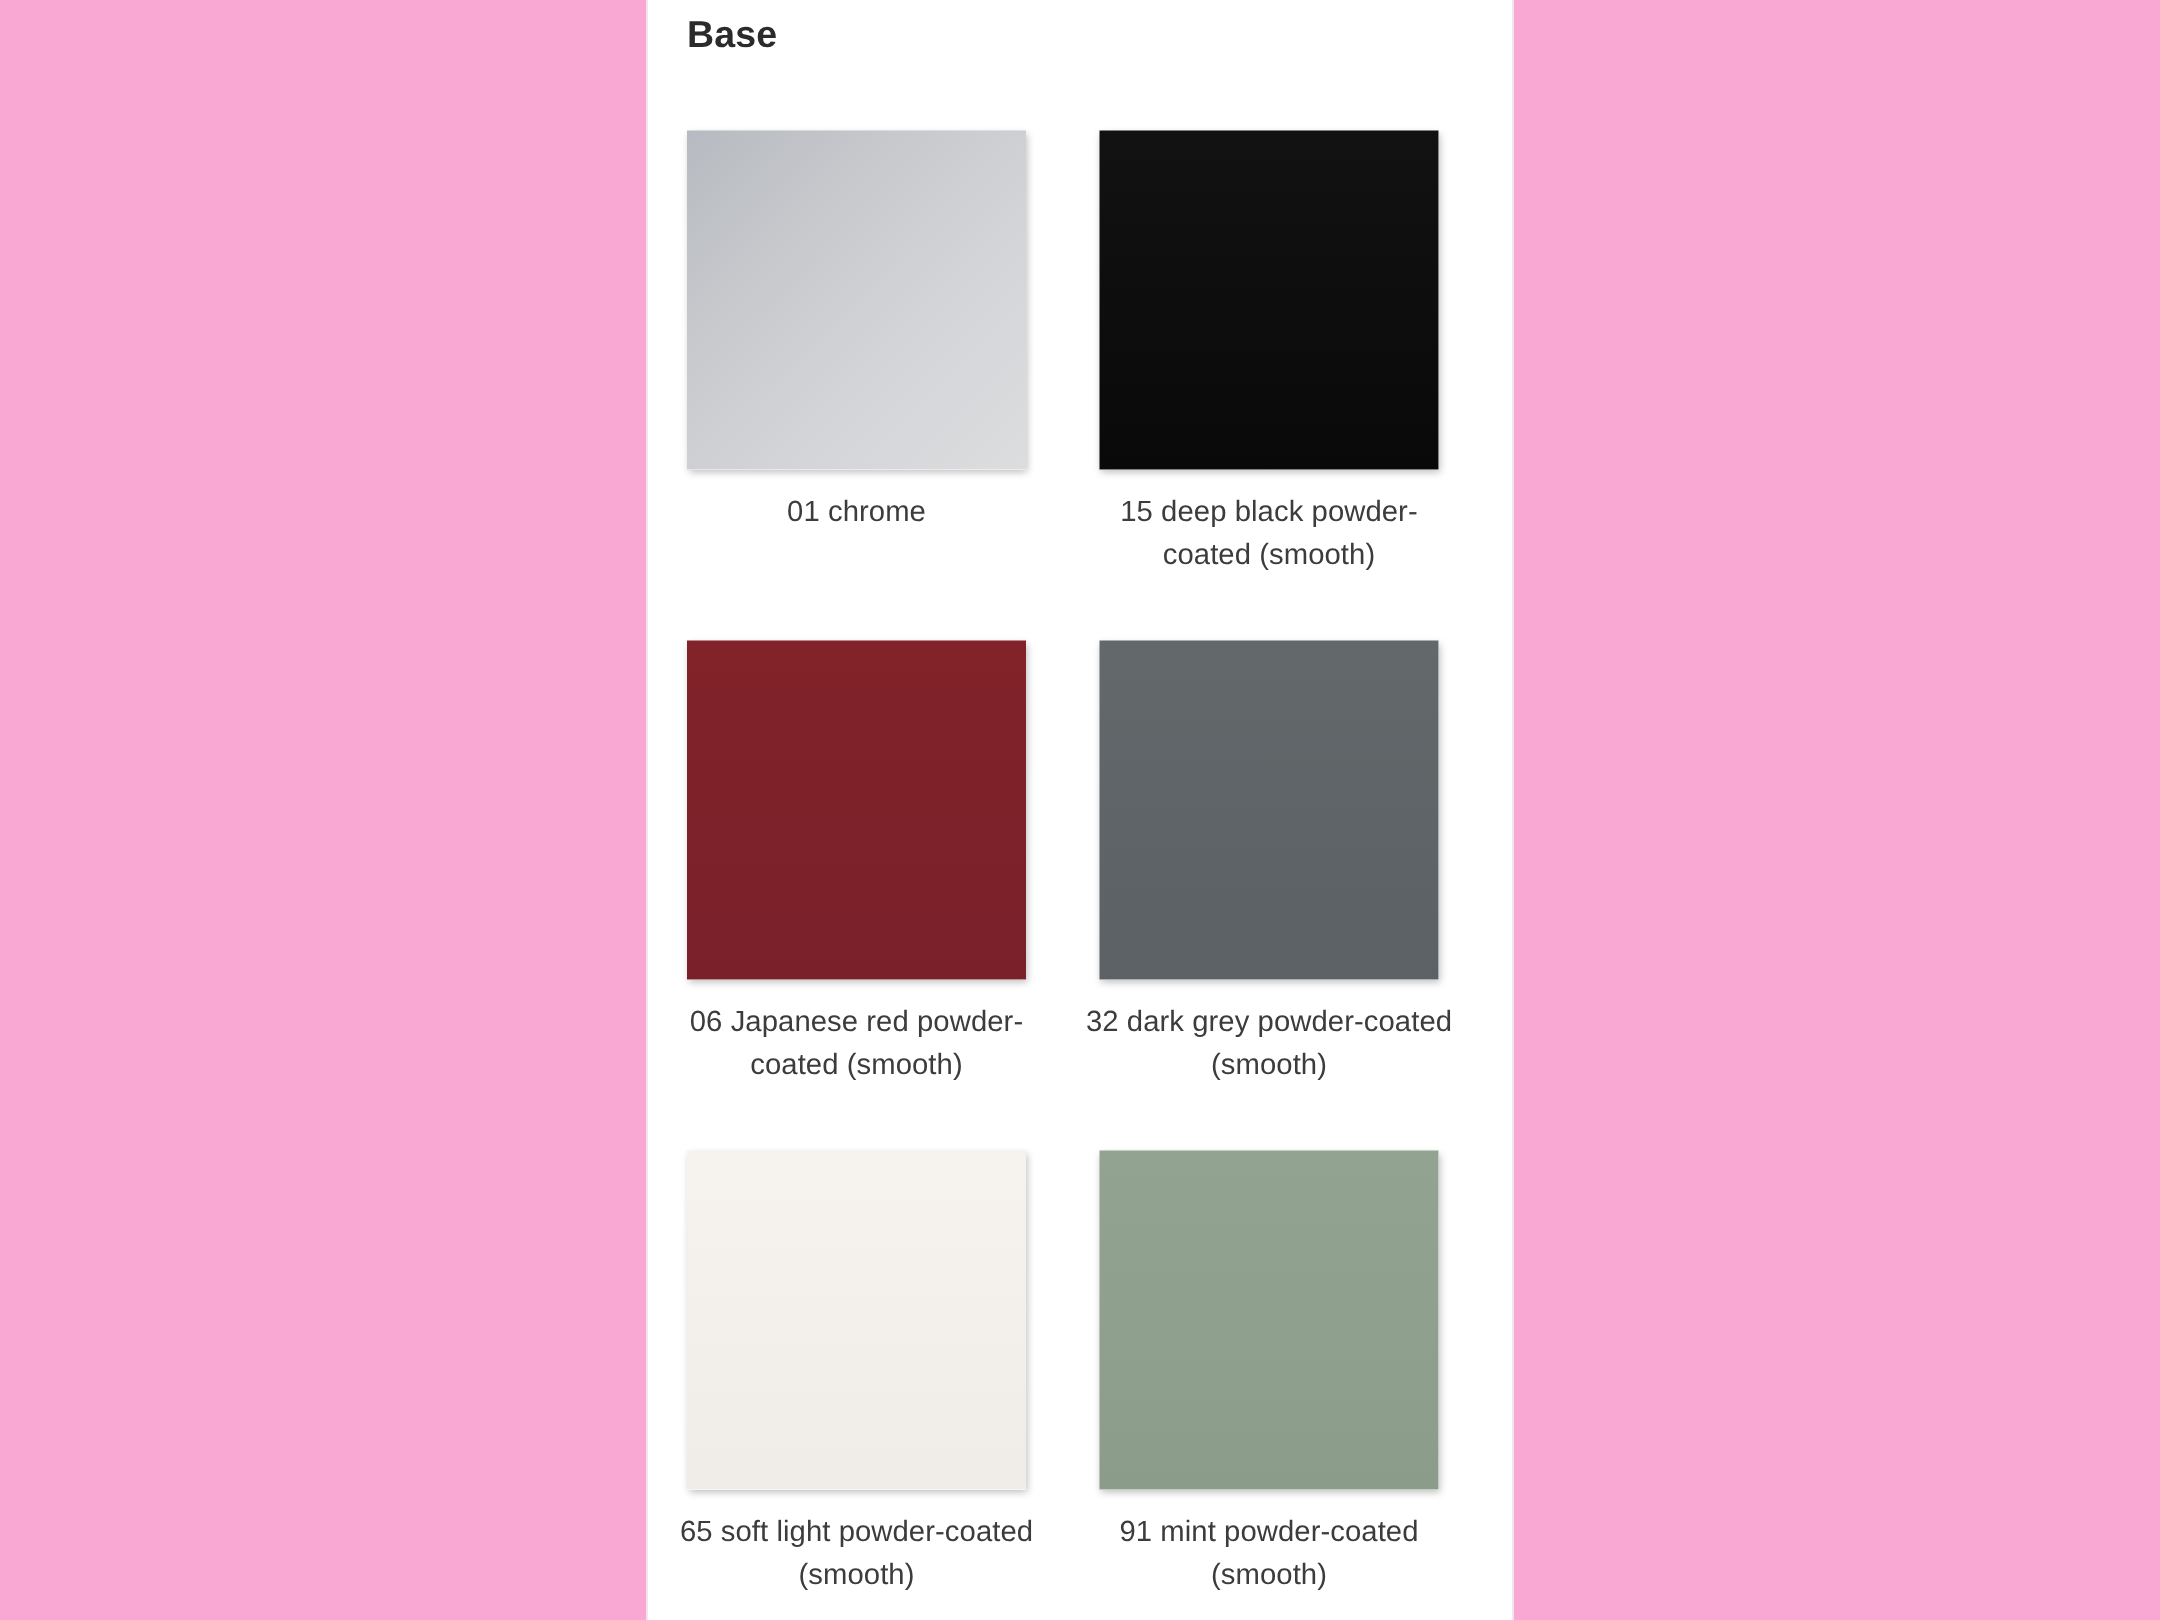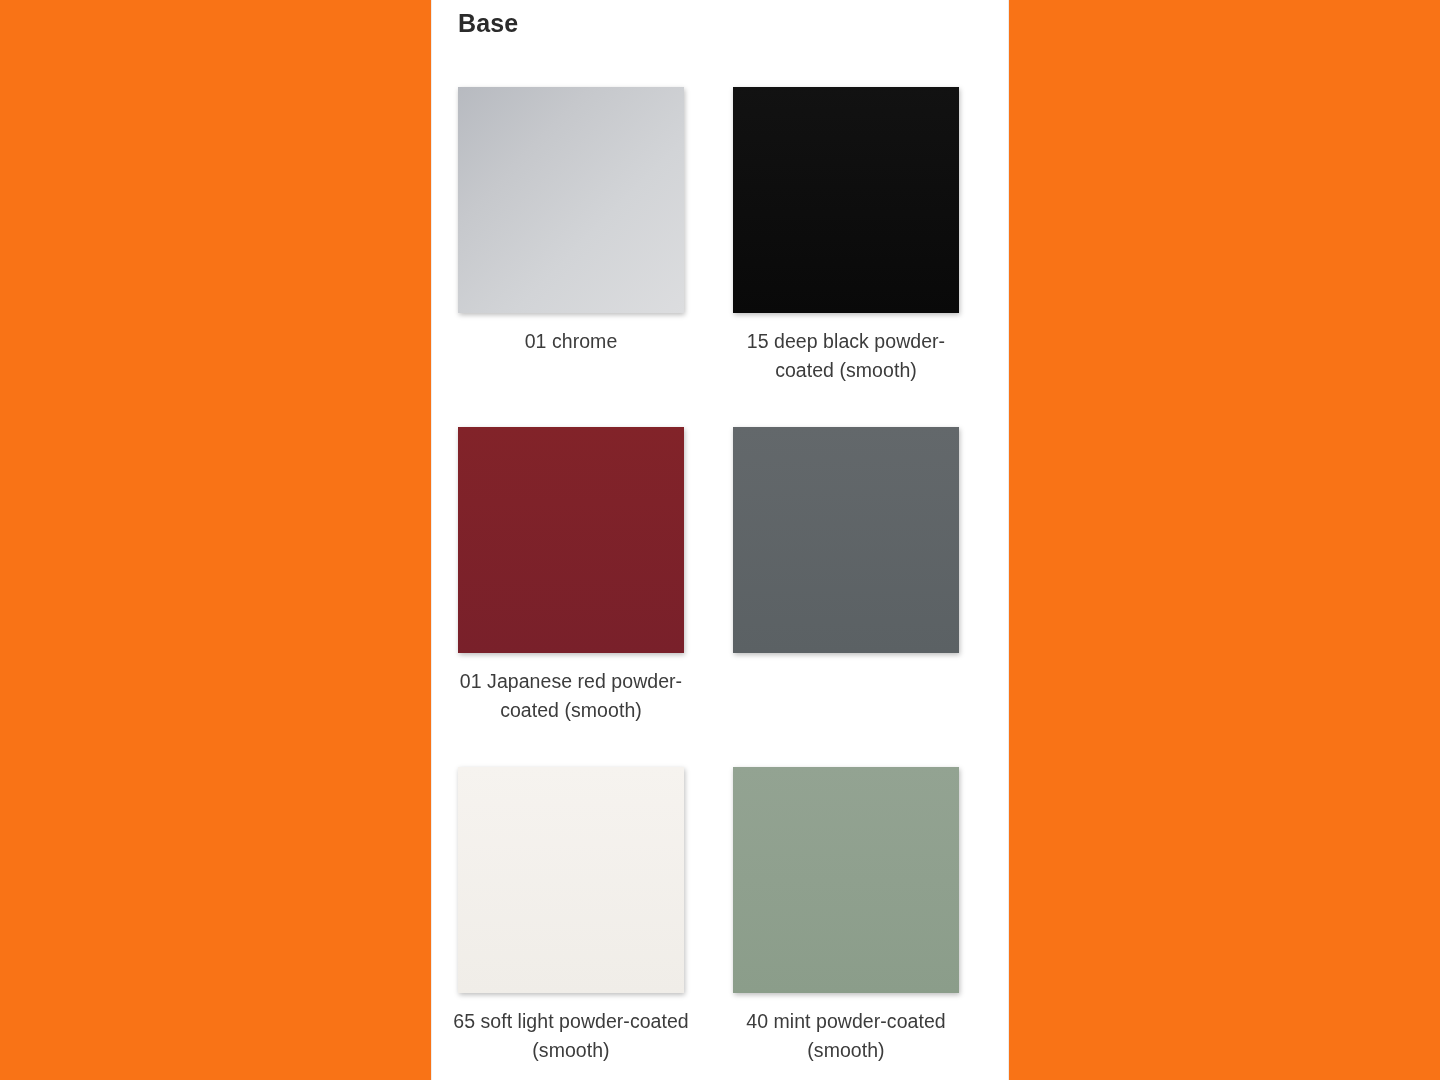--- a/index.html
+++ b/index.html
@@ -12,21 +12,21 @@
     background: #ffffff;
     font-family: "Liberation Sans", sans-serif;
     overflow: hidden;
     position: relative;
   }
 
   
   #page {
     position: absolute;
     inset: 0;
-    background: #f97316;
+    background: #f9a8d4;
   }
 
   
   #panel {
     position: absolute;
     left: 431px;
     top: 0;
     width: 578px;
     height: 1080px;
     background: #ffffff;
@@ -120,34 +120,35 @@
           <div class="swatch-label">01 chrome</div>
         </div>
 
         <div class="swatch-cell">
           <div class="swatch-chip" style="background: linear-gradient(rgb(18, 18, 18) 0%, rgb(9, 9, 9) 100%);"></div>
           <div class="swatch-label">15 deep black powder-coated (smooth)</div>
         </div>
 
         <div class="swatch-cell">
           <div class="swatch-chip" style="background: linear-gradient(rgb(130, 35, 41) 0%, rgb(121, 32, 42) 100%);"></div>
-          <div class="swatch-label">01 Japanese red powder-coated (smooth)</div>
+          <div class="swatch-label">06 Japanese red powder-coated (smooth)</div>
         </div>
 
         <div class="swatch-cell">
           <div class="swatch-chip" style="background: linear-gradient(rgb(99, 104, 107) 0%, rgb(91, 97, 100) 100%);"></div>
+          <div class="swatch-label">32 dark grey powder-coated (smooth)</div>
         </div>
 
         <div class="swatch-cell">
           <div class="swatch-chip" style="background: linear-gradient(rgb(246, 243, 239) 0%, rgb(240, 237, 232) 100%);"></div>
           <div class="swatch-label">65 soft light powder-coated (smooth)</div>
         </div>
 
         <div class="swatch-cell">
           <div class="swatch-chip" style="background: linear-gradient(rgb(147, 163, 146) 0%, rgb(139, 157, 138) 100%);"></div>
-          <div class="swatch-label">40 mint powder-coated (smooth)</div>
+          <div class="swatch-label">91 mint powder-coated (smooth)</div>
         </div>
 
       </div>
     </div>
   </div>
 
 </div>
 
 </body></html>

